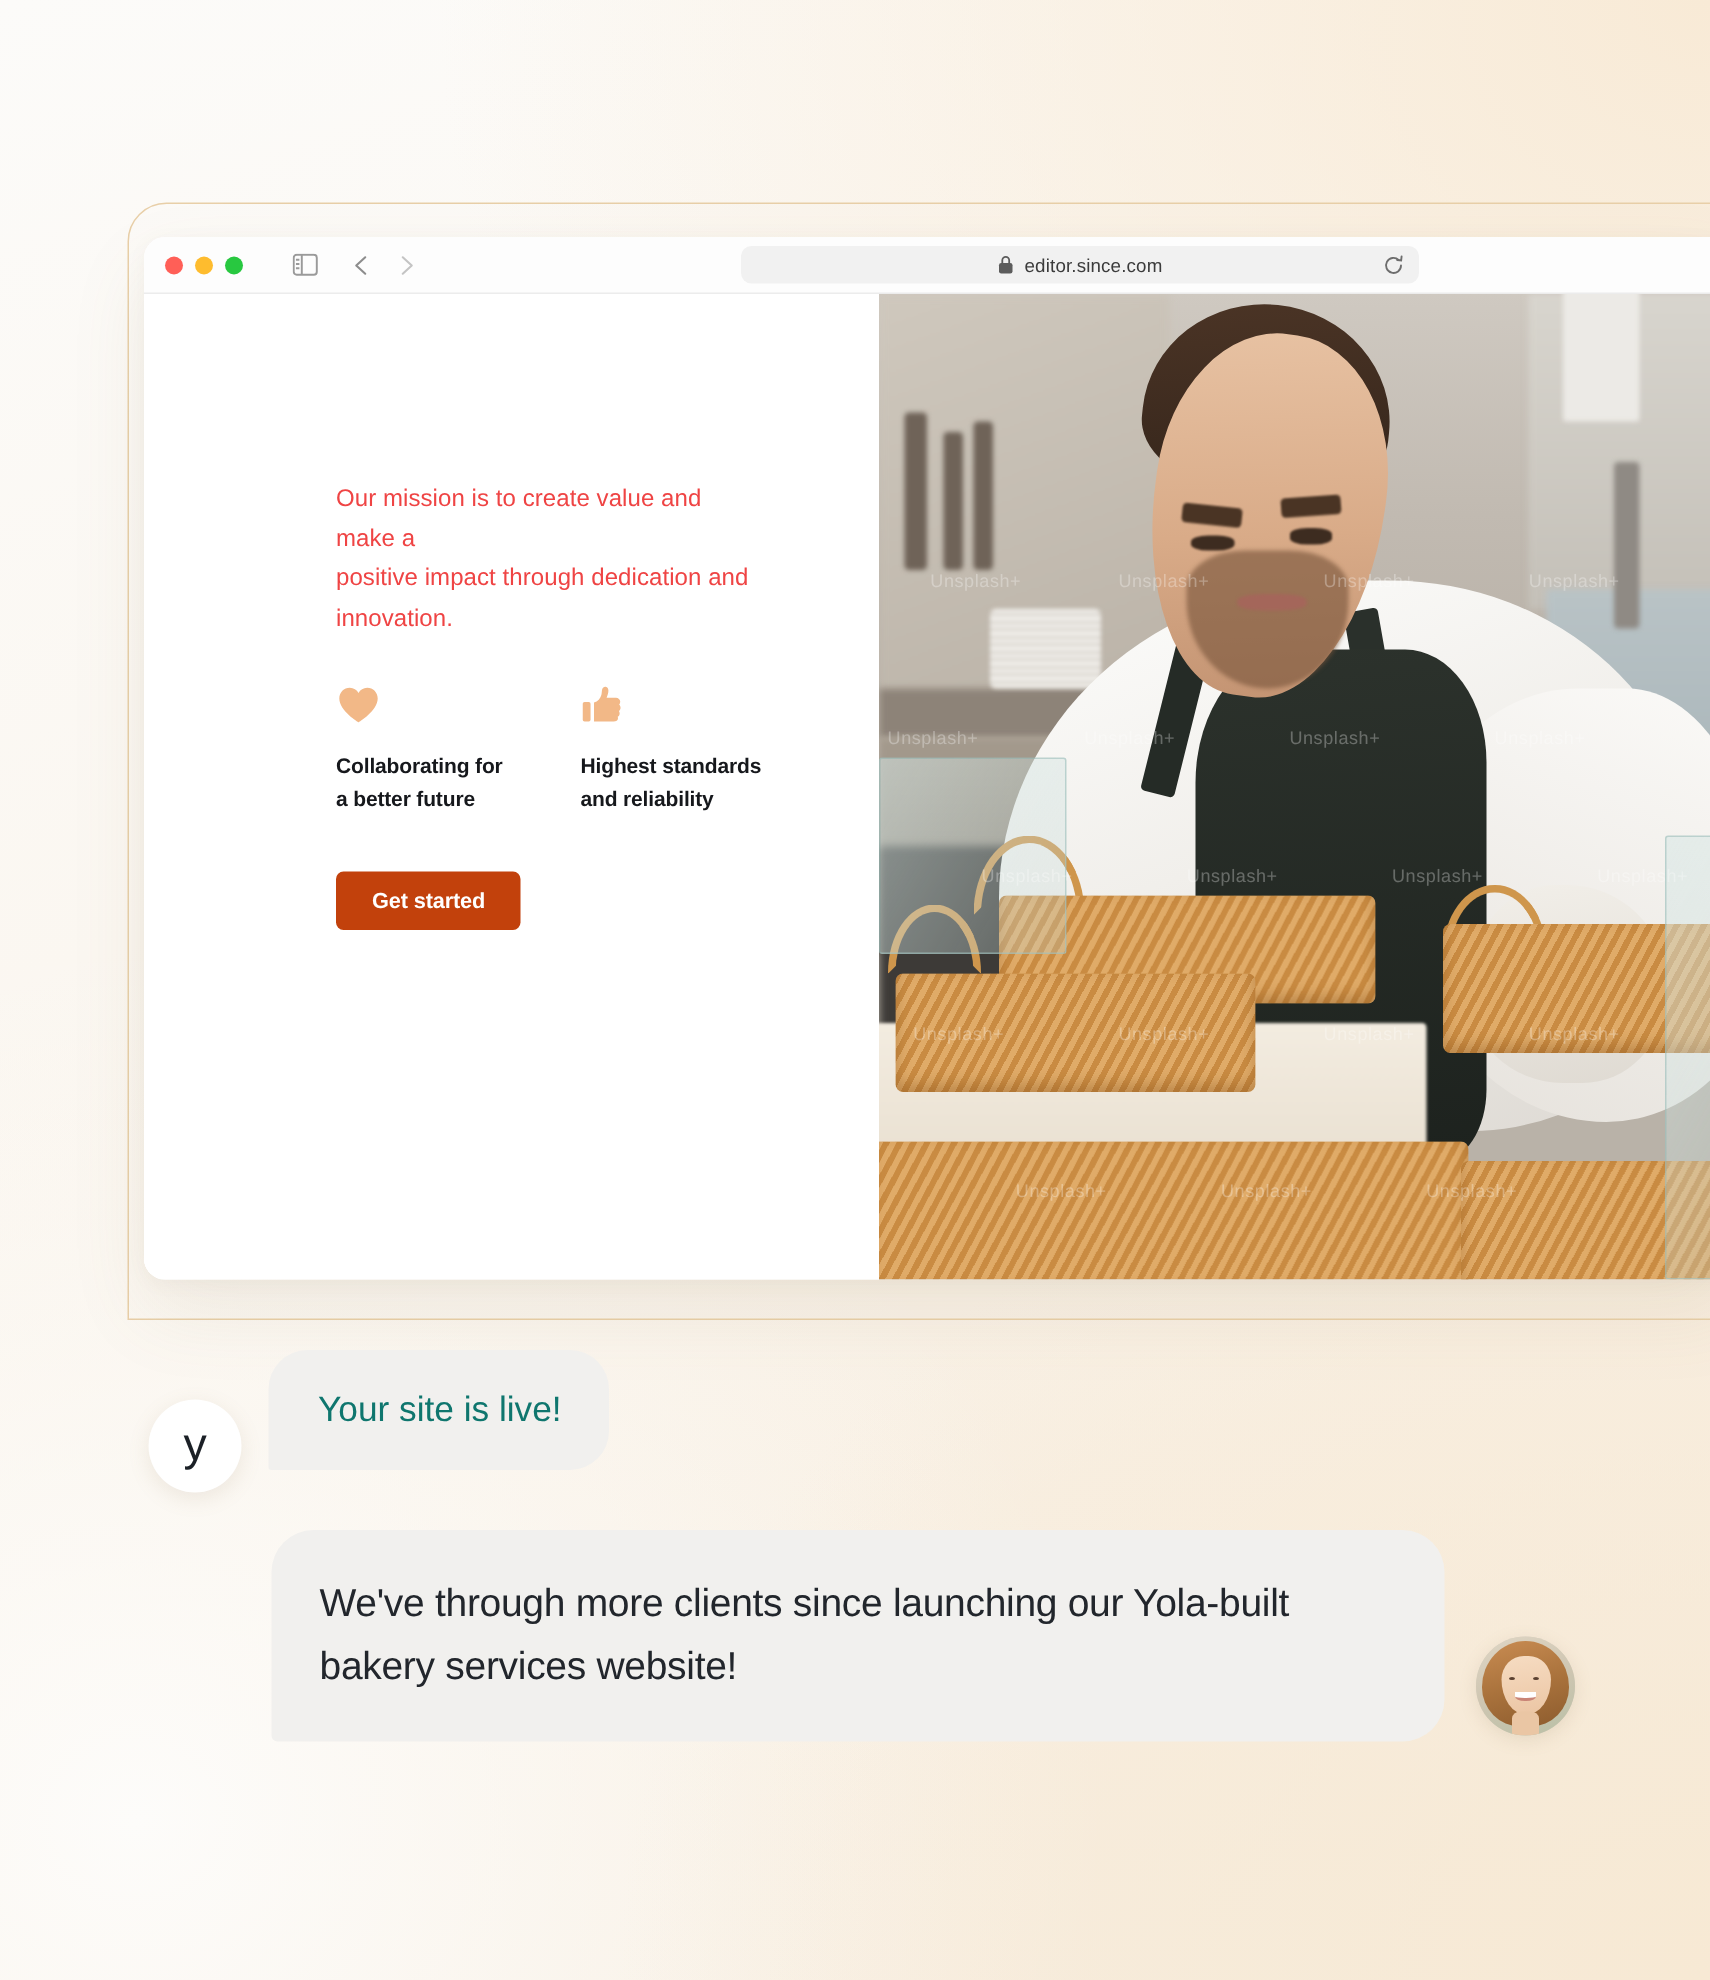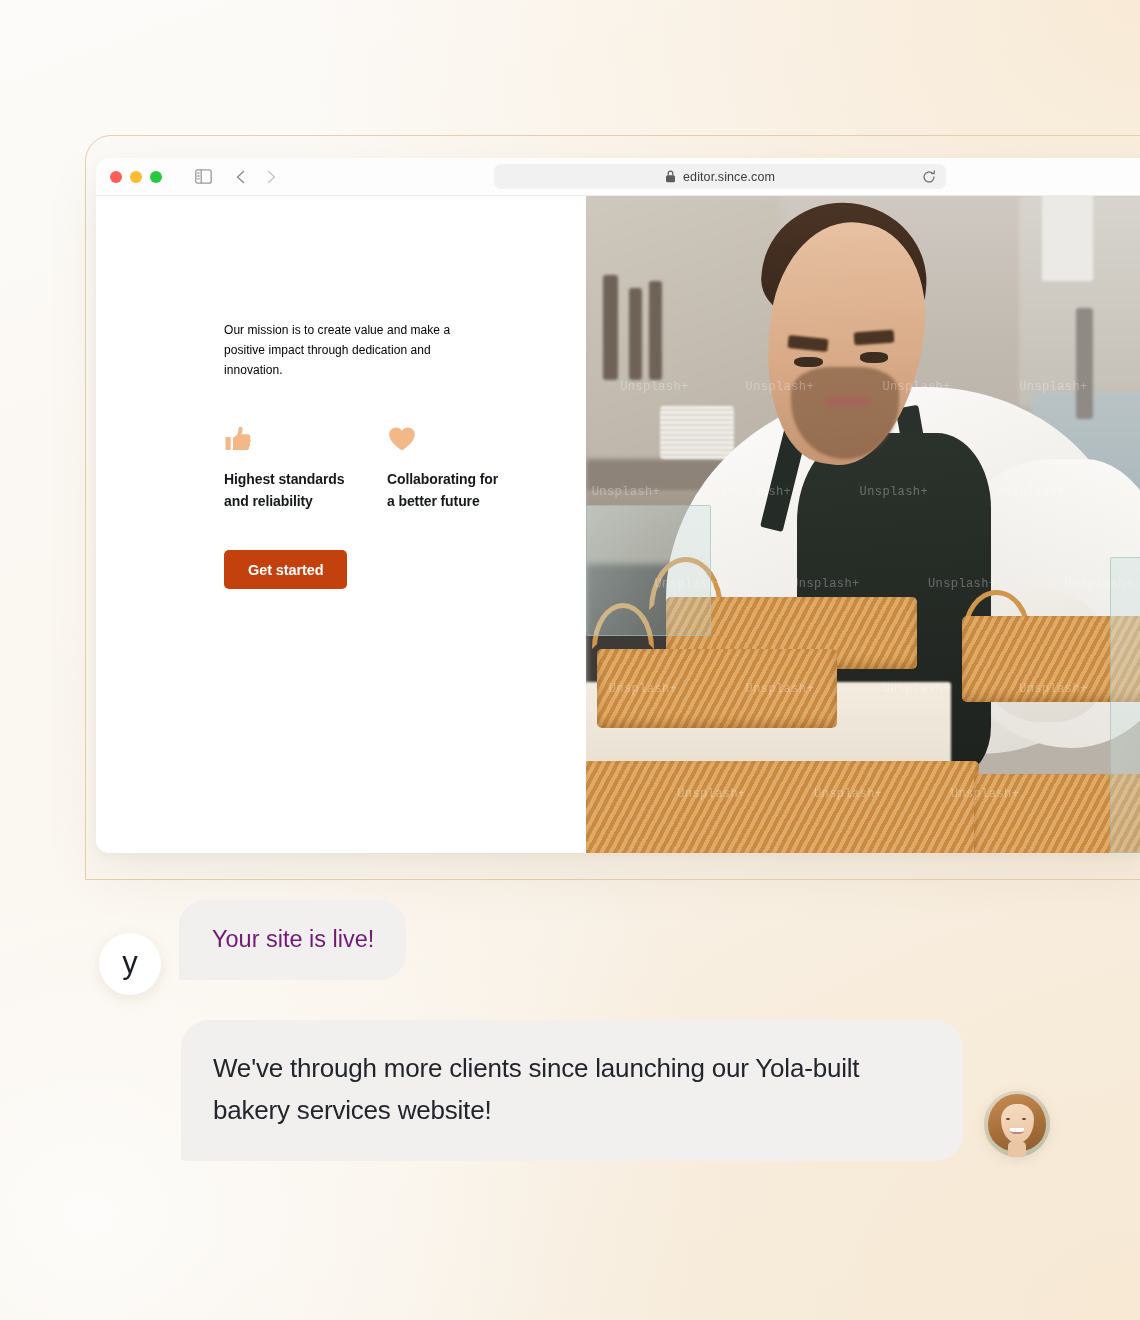--- a/index.html
+++ b/index.html
@@ -140,26 +140,26 @@
     font-size: 37px;
     line-height: 1.02;
     font-weight: 700;
     letter-spacing: -1.1px;
     color: #16181c;
     margin-bottom: 22px;
     white-space: pre-line;
   }
 
   #hero-subtext {
-    font-size: 12px;
+    font-size: 16px;
     line-height: 1.67;
-    color: #000000;
+    color: #ef4444;
     letter-spacing: .05px;
     width: 282px;
-    margin-bottom: 44px;
+    margin-bottom: 28px;
     white-space: pre-line;
   }
 
   
   #hero-features {
     display: flex;
     gap: 0;
     margin-bottom: 38px;
   }
   .feature { width: 163px; }
@@ -383,21 +383,21 @@
     border: 1px solid rgba(150,185,182,.55);
     border-radius: 2px;
     filter: blur(.4px);
   }
 
   
   .wm {
     position: absolute;
     color: rgba(255,255,255,.30);
     font-size: 12px;
-    font-family: Liberation Mono, monospace;
+    font-family: Liberation Sans, sans-serif;
     letter-spacing: .4px;
     white-space: nowrap;
     user-select: none;
     text-align: center;
   }
 
   
   #chat-area { position: absolute; left: 0; top: 900px; width: 1140px; }
 
   #chat-row-1 {
@@ -426,21 +426,21 @@
 
   #bubble-1 {
     margin-left: 18px;
     background: #f1f0ee;
     border-radius: 26px 26px 26px 2px;
     padding: 25px 32px 26px 33px;
     max-width: 268px;
   }
   #bubble-1-text {
     font-size: 23.5px;
-    color: #701a75;
+    color: #0f766e;
     line-height: 1.25;
     white-space: nowrap;
   }
 
   #chat-row-2 {
     position: absolute;
     left: 181px; top: 120px;
     display: flex;
     align-items: flex-end;
   }
@@ -572,36 +572,36 @@
 
         <p id="hero-subtext">Our mission is to create value and make a
 positive impact through dedication and
 innovation.</p>
 
         <div id="hero-features">
 
           <div class="feature">
             <span class="feature-icon">
               <svg viewBox="0 0 30 30" fill="currentColor">
+                <path d="M15 26.5 C15 26.5 2.2 18.9 2.2 10.6 C2.2 6.6 5.3 3.5 9.2 3.5 C11.7 3.5 13.9 4.9 15 7 C16.1 4.9 18.3 3.5 20.8 3.5 C24.7 3.5 27.8 6.6 27.8 10.6 C27.8 18.9 15 26.5 15 26.5 Z"></path>
+              </svg>
+            </span>
+            <div class="feature-label">Collaborating for
+a better future</div>
+          </div>
+
+          <div class="feature">
+            <span class="feature-icon">
+              <svg viewBox="0 0 30 30" fill="currentColor">
                 <rect x="1.5" y="13" width="5.2" height="13" rx="1.2"></rect>
                 <path d="M9 26 V13.4 c2.6-0.7 4.2-2.6 4.9-5 0.4-1.4 0.2-2.7 0.6-4 0.3-1 1.2-1.8 2.3-1.6 1.2 0.2 1.8 1.3 1.8 2.5 0 1.7-0.6 3.3-1.2 4.9h6.2c1.6 0 2.9 1.2 2.9 2.7 0 0.7-0.3 1.4-0.7 1.9 0.6 0.5 0.9 1.2 0.9 2 0 0.9-0.4 1.7-1.1 2.2 0.3 0.4 0.5 1 0.5 1.6 0 0.9-0.5 1.8-1.3 2.2 0.1 0.3 0.2 0.7 0.2 1.1 0 1.5-1.3 2.1-2.9 2.1Z"></path>
               </svg>
             </span>
             <div class="feature-label">Highest standards
 and reliability</div>
-          </div>
-
-          <div class="feature">
-            <span class="feature-icon">
-              <svg viewBox="0 0 30 30" fill="currentColor">
-                <path d="M15 26.5 C15 26.5 2.2 18.9 2.2 10.6 C2.2 6.6 5.3 3.5 9.2 3.5 C11.7 3.5 13.9 4.9 15 7 C16.1 4.9 18.3 3.5 20.8 3.5 C24.7 3.5 27.8 6.6 27.8 10.6 C27.8 18.9 15 26.5 15 26.5 Z"></path>
-              </svg>
-            </span>
-            <div class="feature-label">Collaborating for
-a better future</div>
           </div>
 
         </div>
 
         <button id="cta-button">Get started</button>
       </div>
     </div>
 
     <div id="hero-photo">
       <div class="bg-wall"></div>

